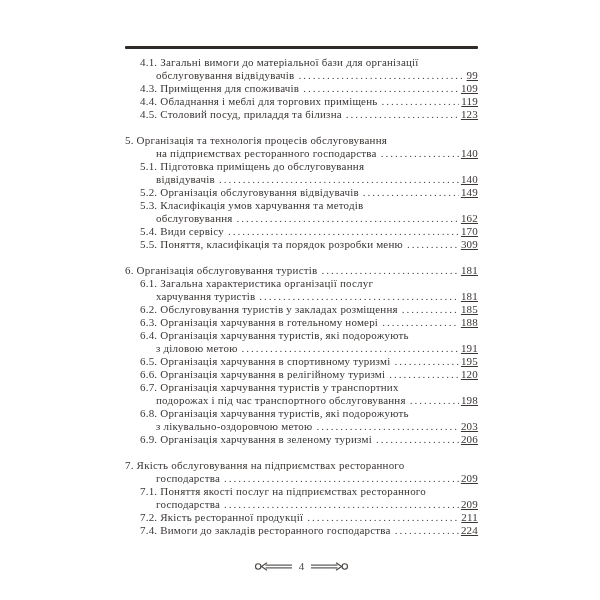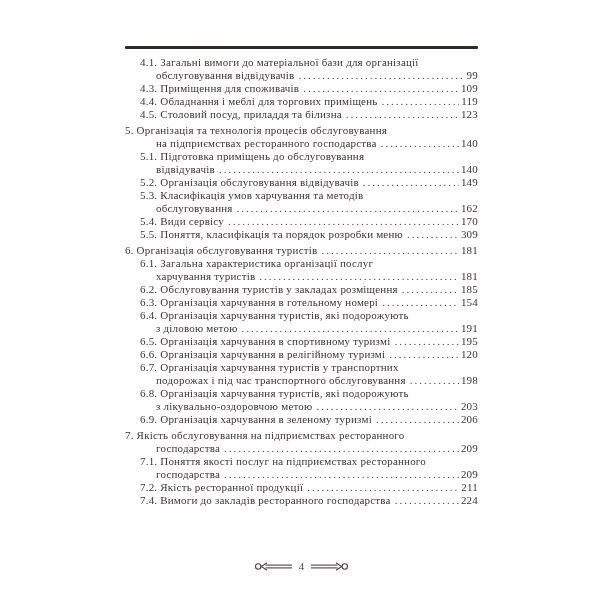--- a/index.html
+++ b/index.html
@@ -26,21 +26,21 @@
     background: #2e2b29;
     border-radius: 1px;
     margin-bottom: 7px;
   }
   .toc {
     font-size: 11px;
     line-height: 13px;
     letter-spacing: 0.2px;
   }
   .toc-section + .toc-section {
-    margin-top: 3px;
+    margin-top: 13px;
   }
   .toc-line {
     display: flex;
     align-items: baseline;
     white-space: nowrap;
   }
   .indent-chapter { padding-left: 0; }
   .indent-sub     { padding-left: 15px; }
   .indent-cont    { padding-left: 31px; }
   .toc-text {
@@ -54,20 +54,21 @@
     margin: 0 2px 0 4px;
     color: #45413e;
   }
   .leader::after {
     content: "......................................................................................................";
     letter-spacing: 2px;
   }
   .page-num {
     flex: 0 0 auto;
     text-align: right;
+    text-decoration: underline;
   }
   .footer {
     position: absolute;
     left: 125px;
     top: 560px;
     width: 353px;
     display: flex;
     justify-content: center;
     align-items: center;
     gap: 7px;
@@ -164,21 +165,21 @@
           <span class="page-num">181</span>
         </div>
         <div class="toc-line indent-sub">
           <span class="toc-text">6.2. Обслуговування туристів у закладах розміщення</span>
           <span class="leader"></span>
           <span class="page-num">185</span>
         </div>
         <div class="toc-line indent-sub">
           <span class="toc-text">6.3. Організація харчування в готельному номері</span>
           <span class="leader"></span>
-          <span class="page-num">154</span>
+          <span class="page-num">188</span>
         </div>
         <div class="toc-line indent-sub">
           <span class="toc-text">6.4. Організація харчування туристів, які подорожують</span>
         </div>
         <div class="toc-line indent-cont">
           <span class="toc-text">з діловою метою</span>
           <span class="leader"></span>
           <span class="page-num">191</span>
         </div>
         <div class="toc-line indent-sub">

